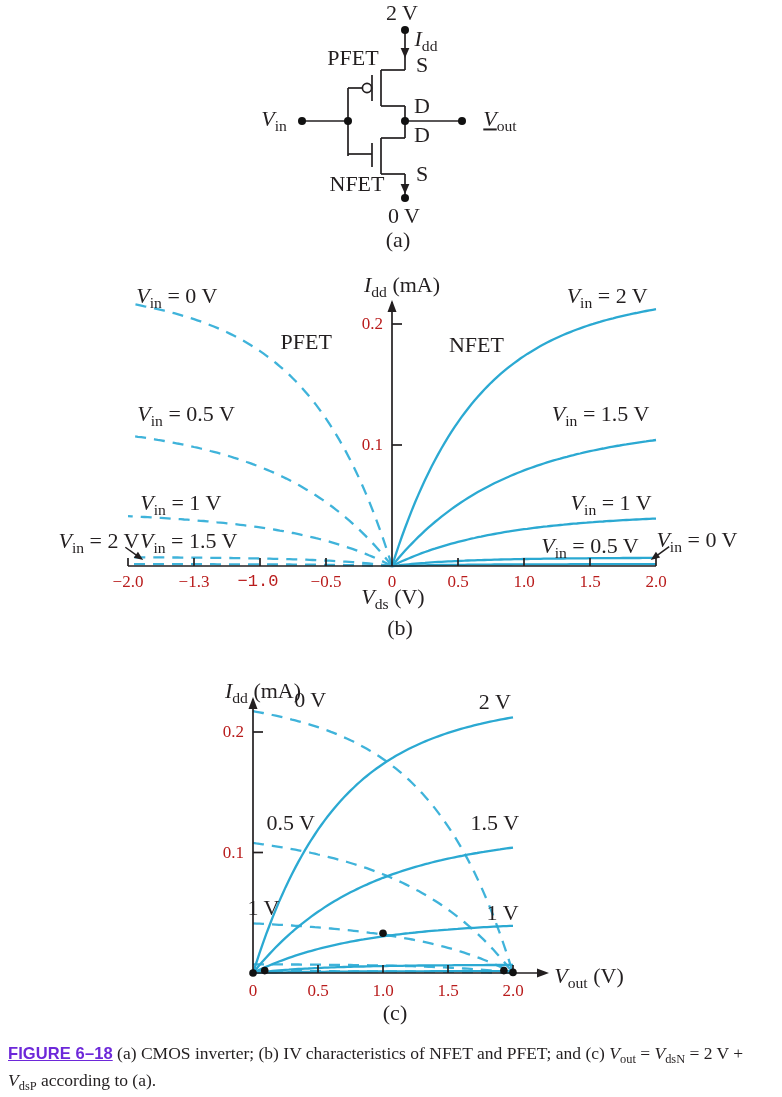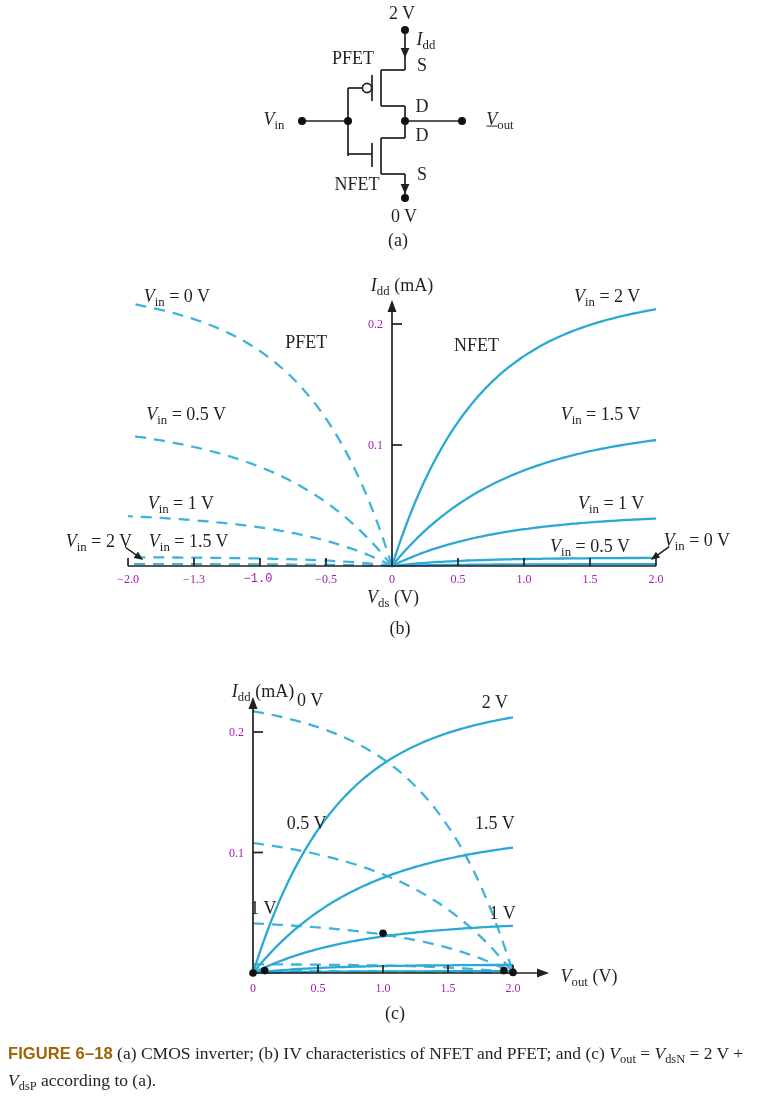--- a/index.html
+++ b/index.html
@@ -1,23 +1,23 @@
 <!DOCTYPE html>
 <html><head>
 <meta charset="utf-8">
 <style>
   html,body{margin:0;padding:0;background:#ffffff;}
   body{width:782px;height:1097px;position:relative;overflow:hidden;
        font-family:"Liberation Serif", serif;color:#231f20;}
   .panel{position:absolute;}
-  .lbl{position:absolute;white-space:nowrap;font-size:18px;line-height:1.05;
+  .lbl{position:absolute;white-space:nowrap;font-size:22px;line-height:1.05;
        transform:translate(-50%,-50%);color:#231f20;text-align:center;}
   .lbl i{font-style:italic;}
   .lbl sub, .cap sub{font-size:71%;vertical-align:-0.32em;line-height:0;}
-  .ticklbl{position:absolute;white-space:nowrap;font-size:12px;color:#a21caf;}
+  .ticklbl{position:absolute;white-space:nowrap;font-size:17px;color:#b91c1c;}
   .cap{position:absolute;left:8px;top:1040px;width:766px;font-size:17.5px;
        line-height:1.52;color:#231f20;}
   .cap i{font-style:italic;}
   .cap .tag{font-family:"Liberation Sans", sans-serif;font-weight:bold;
        font-size:16.5px;letter-spacing:0.1px;}
   svg{position:absolute;left:0;top:0;overflow:visible;}
 </style>
 </head>
 <body>
 
@@ -164,22 +164,22 @@
     <div class="ticklbl" style="left: 143px; top: 308px; transform: translate(-50%, 0px);">0.5</div>
     <div class="ticklbl" style="left: 208px; top: 308px; transform: translate(-50%, 0px);">1.0</div>
     <div class="ticklbl" style="left: 273px; top: 308px; transform: translate(-50%, 0px);">1.5</div>
     <div class="ticklbl" style="left: 338px; top: 308px; transform: translate(-50%, 0px);">2.0</div>
     <div class="ticklbl" style="left: 69px; top: 179.5px; transform: translate(-100%, -50%);">0.1</div>
     <div class="ticklbl" style="left: 69px; top: 59px; transform: translate(-100%, -50%);">0.2</div>
     <div class="lbl" style="left: 88px; top: 18px;"><i>I</i><sub>dd</sub> (mA)</div>
     <div class="lbl" style="left: 414px; top: 303px;"><i>V</i><sub>out</sub> (V)</div>
     <div class="lbl" style="left: 220px; top: 340px;">(c)</div>
     <div class="lbl" style="left: 135.2px; top: 27.0675px;">0 V</div>
-    <div class="lbl" style="left: 115.7px; top: 149.977px; margin-left: 16px;">0.5 V</div>
+    <div class="lbl" style="left: 115.7px; top: 149.977px;">0.5 V</div>
     <div class="lbl" style="left: 88.4px; top: 234.93px;">1 V</div>
     <div class="lbl" style="left: 319.8px; top: 29.4775px;">2 V</div>
     <div class="lbl" style="left: 319.8px; top: 149.977px;">1.5 V</div>
     <div class="lbl" style="left: 327.6px; top: 240.352px;">1 V</div>
   </div>
 
 <div class="cap">
-  <span class="tag" id="cap-tag" style="color: #a16207;">FIGURE 6–18</span><span id="cap-body"> (a) CMOS inverter; (b) IV characteristics of NFET and PFET; and (c) <i>V</i><sub>out</sub> = <i>V</i><sub>dsN</sub> = 2 V + <i>V</i><sub>dsP</sub> according to (a).</span>
+  <span class="tag" id="cap-tag" style="color: #6d28d9; text-decoration: underline;">FIGURE 6–18</span><span id="cap-body"> (a) CMOS inverter; (b) IV characteristics of NFET and PFET; and (c) <i>V</i><sub>out</sub> = <i>V</i><sub>dsN</sub> = 2 V + <i>V</i><sub>dsP</sub> according to (a).</span>
 </div>
 
 </body></html>

